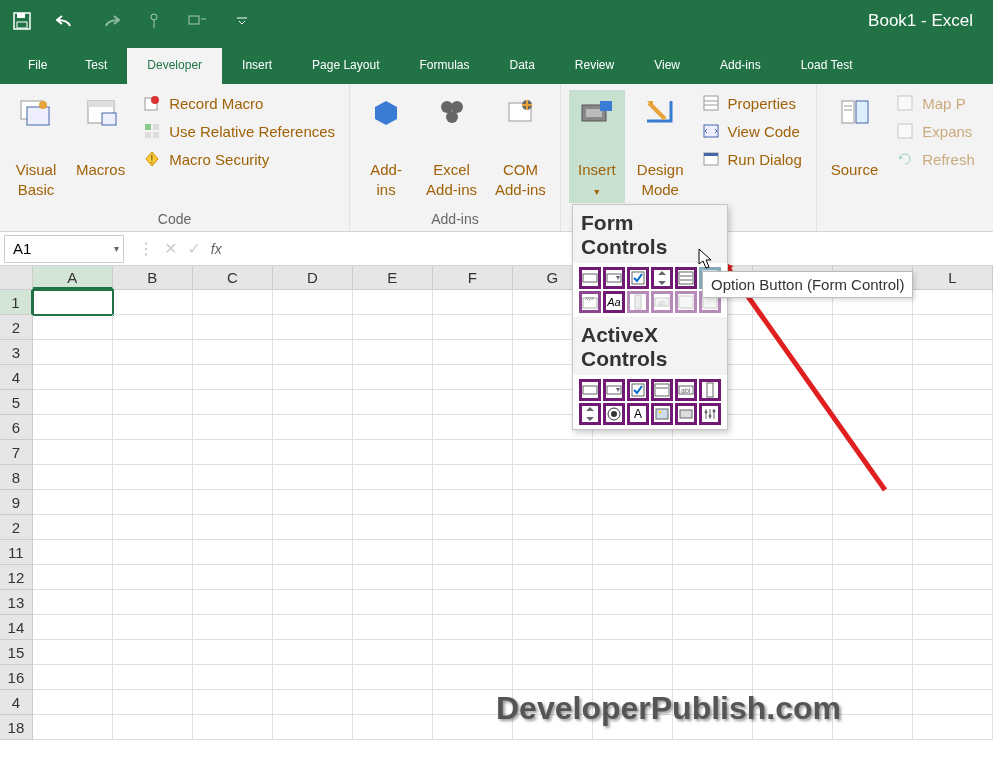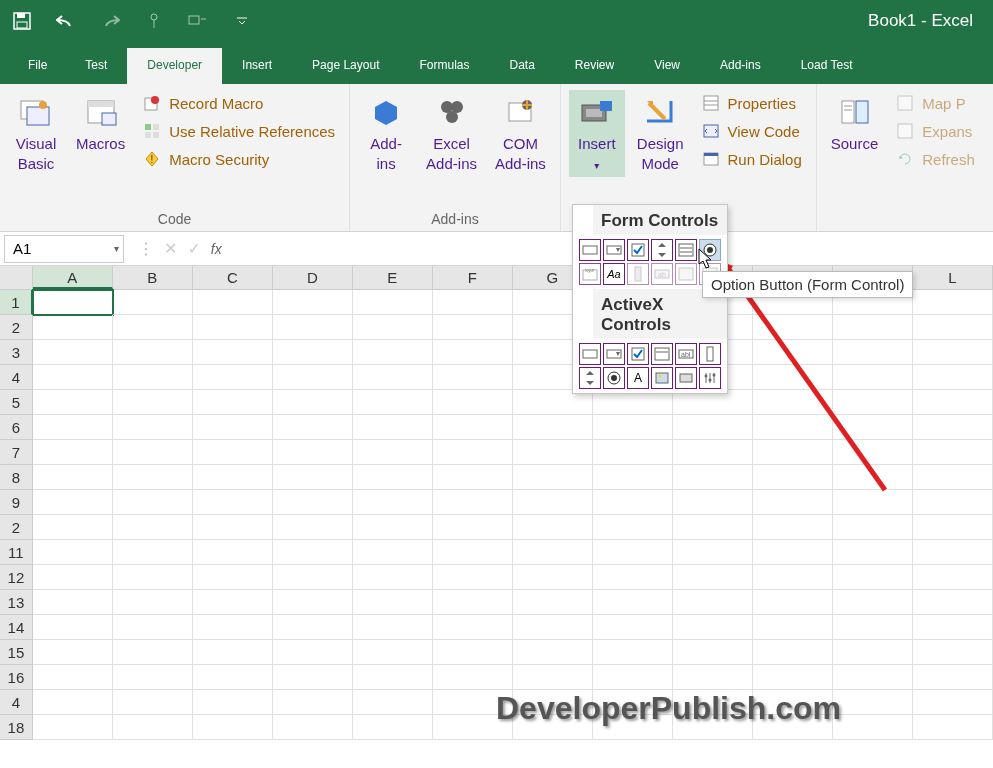--- a/index.html
+++ b/index.html
@@ -17,21 +17,21 @@
 .tab.file { padding-left: 10px; padding-right: 18px; }
 .tab.active { background: #f3f3f3; color: #217346; }
 
 
 .ribbon { background: #f3f3f3; height: 148px; border-bottom: 1px solid #d4d4d4; display: flex; position: relative; }
 .ribbon-group { display: flex; flex-direction: column; border-right: 1px solid #e1e1e1; padding: 6px 8px 2px; }
 .ribbon-group-content { flex: 1; display: flex; align-items: flex-start; gap: 6px; }
 .ribbon-group-label { text-align: center; font-size: 14px; color: #666; padding: 4px 0 2px; }
 .big-btn { display: flex; flex-direction: column; align-items: center; justify-content: flex-start; padding: 4px 6px; cursor: pointer; min-width: 56px; }
 .big-btn .icon { width: 36px; height: 36px; margin-bottom: 4px; display:flex; align-items:center; justify-content:center; }
-.big-btn .label { font-size: 15px; text-align: center; line-height: 1.3; color: #4c1d95; }
+.big-btn .label { font-size: 15px; text-align: center; line-height: 1.3; color: #a16207; margin-top: 26px; }
 .small-btns { display: flex; flex-direction: column; gap: 6px; padding-top: 2px; }
 .small-btn { display: flex; align-items: flex-end; gap: 8px; padding: 2px 6px; cursor: pointer; font-size: 15px; color: #a16207; white-space: nowrap; }
 .small-btn .icon { width: 18px; height: 18px; display:flex; align-items:center; justify-content:center; }
 .big-btn.highlighted { background: #c8e0d0; }
 
 
 .formula-bar { height: 34px; border-bottom: 1px solid #d4d4d4; display: flex; align-items: center; background: #fff; }
 .name-box { width: 120px; height: 28px; border: 1px solid #ccc; margin: 0 4px; display: flex; align-items: center; padding: 0 8px; font-size: 15px; position: relative; }
 .name-box .dd { position: absolute; right: 4px; color: #666; font-size: 10px; }
 .fx-controls { display: flex; align-items: center; gap: 10px; padding: 0 10px; color: #999; }
@@ -46,23 +46,23 @@
 .col-header.sel { background: #d3e5d6; border-bottom: 2px solid #217346; }
 .rows { }
 .row { display: flex; height: 25px; }
 .row-header { width: 34px; background: #e6e6e6; border-right: 1px solid #ccc; border-bottom: 1px solid #ccc; text-align: center; font-size: 15px; color: #333; line-height: 25px; }
 .row-header.sel { background: #d3e5d6; border-right: 2px solid #217346; }
 .cell { width: 83px; border-right: 1px solid #e0e0e0; border-bottom: 1px solid #e0e0e0; }
 .cell.selected { outline: 2px solid #217346; outline-offset: -1px; }
 
 
 .controls-dropdown { position: absolute; left: 572px; top: 204px; width: 156px; background: #fff; border: 1px solid #c6c6c6; box-shadow: 2px 3px 6px rgba(0,0,0,.2); z-index: 10; }
-.controls-dropdown .section-title { font-weight: 600; font-size: 17px; padding: 6px 8px 4px; color: #333; background: #f3f3f3; margin-left: 20px; }
+.controls-dropdown .section-title { font-weight: 600; font-size: 21px; padding: 6px 8px 4px; color: #333; background: #f3f3f3; }
 .controls-grid { display: flex; flex-wrap: wrap; padding: 4px 6px; gap: 2px; }
-.ctrl-item { width: 22px; height: 22px; border: 1px solid #701a75; display: flex; align-items: center; justify-content: center; font-size: 11px; cursor: pointer; background: #fff; }
+.ctrl-item { width: 22px; height: 22px; border: 3px solid #701a75; display: flex; align-items: center; justify-content: center; font-size: 11px; cursor: pointer; background: #fff; }
 .ctrl-item.highlight { background: #cde; border-color: #8ab; }
 
 
 .tooltip { position: absolute; left: 702px; top: 271px; background: #fff; border: 1px solid #bbb; padding: 4px 8px; font-size: 15px; color: #333; box-shadow: 2px 2px 5px rgba(0,0,0,.15); z-index: 20; white-space: nowrap; }
 
 
 .cursor { position: absolute; left: 698px; top: 248px; z-index: 30; font-size: 18px; color: #000; pointer-events: none; }
 
 
 .arrow { position: absolute; left: 715px; top: 260px; z-index: 5; pointer-events: none; }

